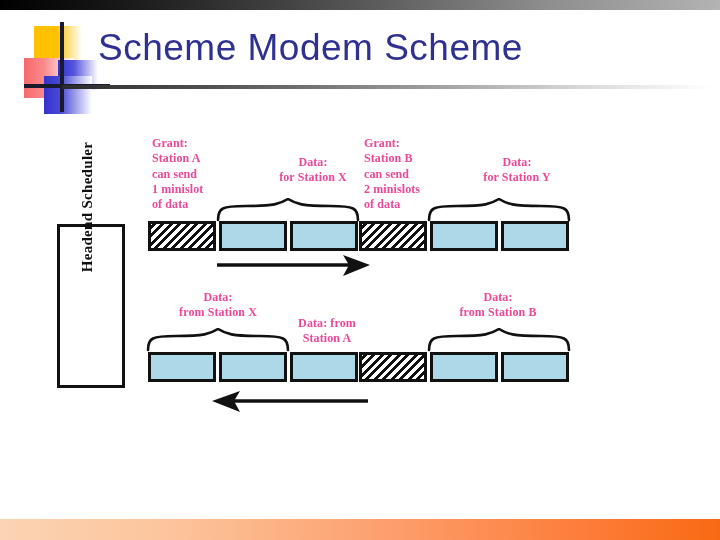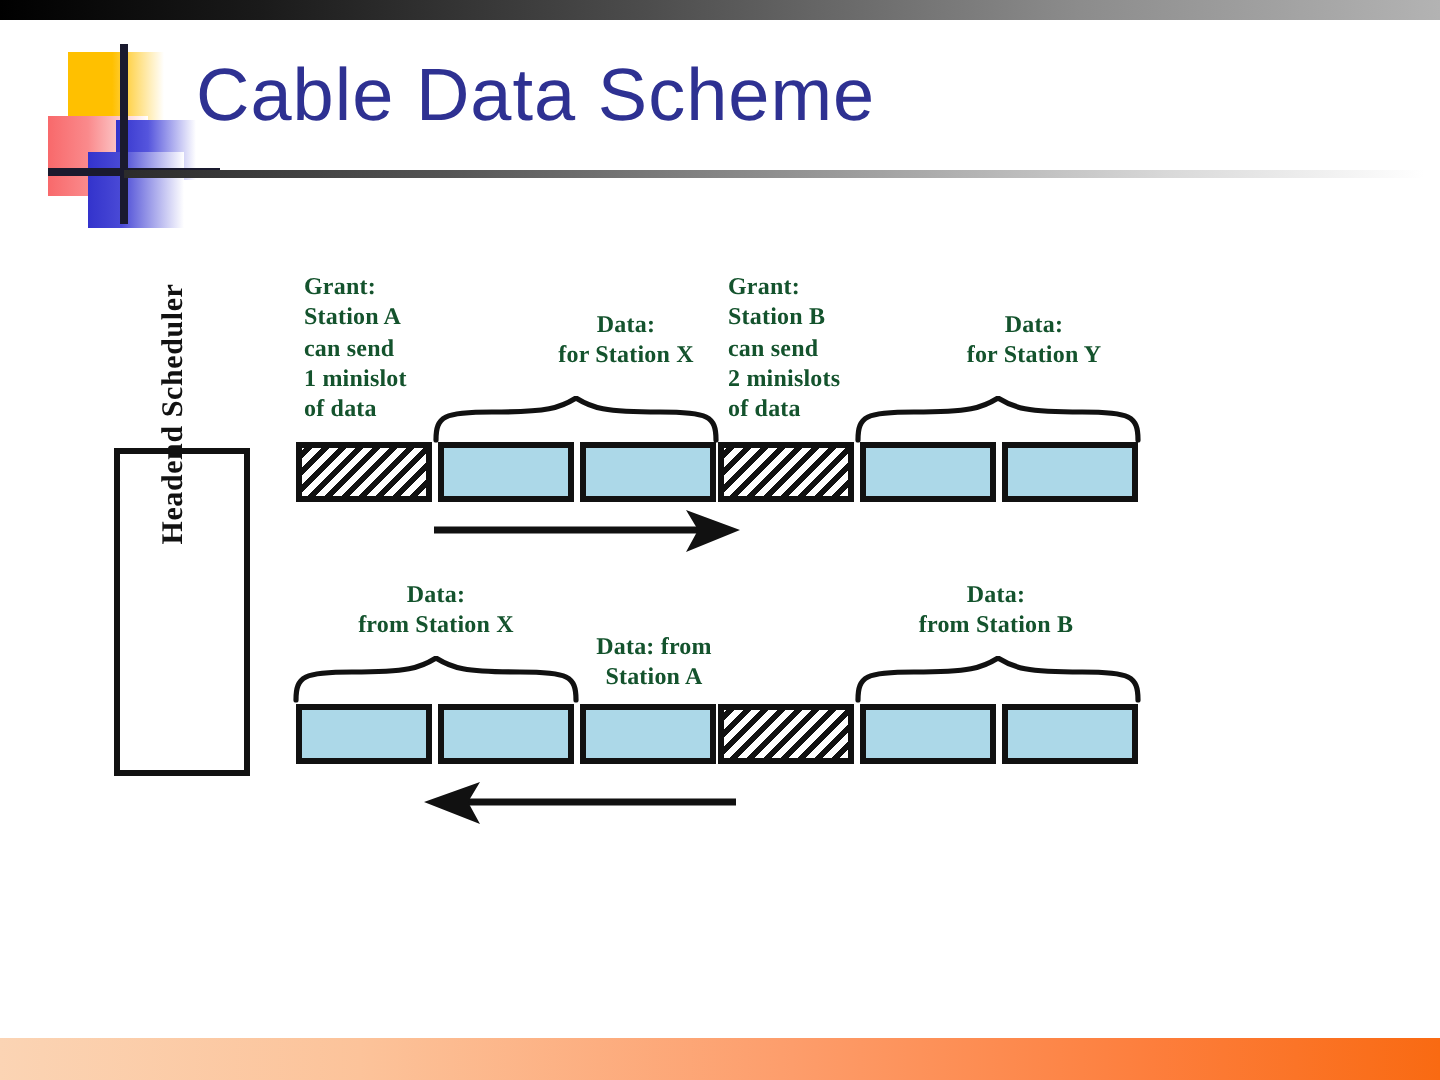--- a/index.html
+++ b/index.html
@@ -133,21 +133,21 @@
         #111111 3px, #111111 6px
       );
   }
 
   
   .lbl {
     position: absolute;
     font-family: "Liberation Serif", serif;
     font-weight: bold;
     font-size: 12px;
-    color: #14532d;
+    color: #ec4899;
     line-height: 1.28;
     text-align: center;
     white-space: pre-line;
     letter-spacing: 0.1px;
   }
   .lbl.left { text-align: left; }
 
   .brace { position: absolute; }
   .arrow { position: absolute; }
 </style>
@@ -158,21 +158,21 @@
 
 <div class="logo">
   <div class="blk yellow"></div>
   <div class="blk red"></div>
   <div class="blk blue2"></div>
   <div class="blk blue"></div>
   <div class="blk vline"></div>
   <div class="blk hline"></div>
 </div>
 
-<div class="title">Cable Data Scheme</div>
+<div class="title">Scheme Modem Scheme</div>
 <div class="title-rule"></div>
 
 <div class="diagram">
 
   <div class="sched-box"></div>
   <div class="sched-text">Headend
 Scheduler</div>
 
   <div class="lbl left" style="left:152px; top:136px; width:90px;">Grant:
 Station A

